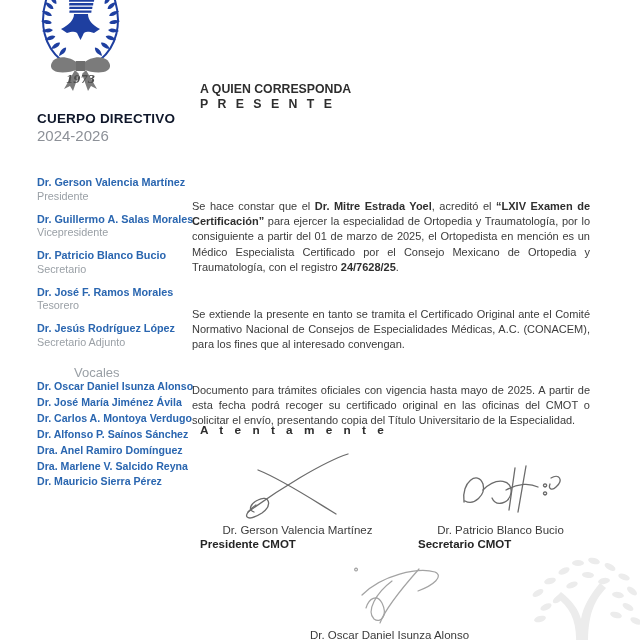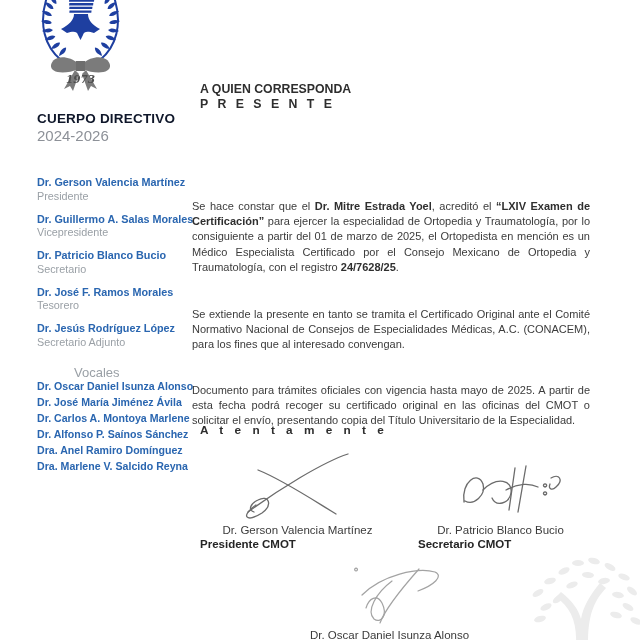--- a/index.html
+++ b/index.html
@@ -125,24 +125,25 @@
     <div class="officer">
       <div class="o-name">Dr. Jesús Rodríguez López</div>
       <div class="o-role">Secretario Adjunto</div>
     </div>
   </div>
 
   <div class="vocales-label">Vocales</div>
   <div class="vocales">
     <div class="vocal">Dr. Oscar Daniel Isunza Alonso</div>
     <div class="vocal">Dr. José María Jiménez Ávila</div>
-    <div class="vocal">Dr. Carlos A. Montoya Marlene</div>
+    <div class="vocal">Dr. Carlos A. Montoya Verdugo</div>
     <div class="vocal">Dr. Alfonso P. Saínos Sánchez</div>
     <div class="vocal">Dra. Anel Ramiro Domínguez</div>
     <div class="vocal">Dra. Marlene V. Salcido Reyna</div>
+    <div class="vocal">Dr. Mauricio Sierra Pérez</div>
   </div>
 
   <div class="salutation">
     <div>A QUIEN CORRESPONDA</div>
     <div class="s2">P R E S E N T E</div>
   </div>
 
   <p class="para p1"><span>Se hace constar que el </span><b>Dr. Mitre Estrada Yoel</b><span>, acreditó el </span><b>“LXIV Examen de Certificación”</b><span> para ejercer la especialidad de Ortopedia y Traumatología, por lo consiguiente a partir del 01 de marzo de 2025, el Ortopedista en mención es un Médico Especialista Certificado por el Consejo Mexicano de Ortopedia y Traumatología, con el registro </span><b>24/7628/25</b><span>.</span></p>
 
   <p class="para p2">Se extiende la presente en tanto se tramita el Certificado Original ante el Comité Normativo Nacional de Consejos de Especialidades Médicas, A.C. (CONACEM), para los fines que al interesado convengan.</p>

